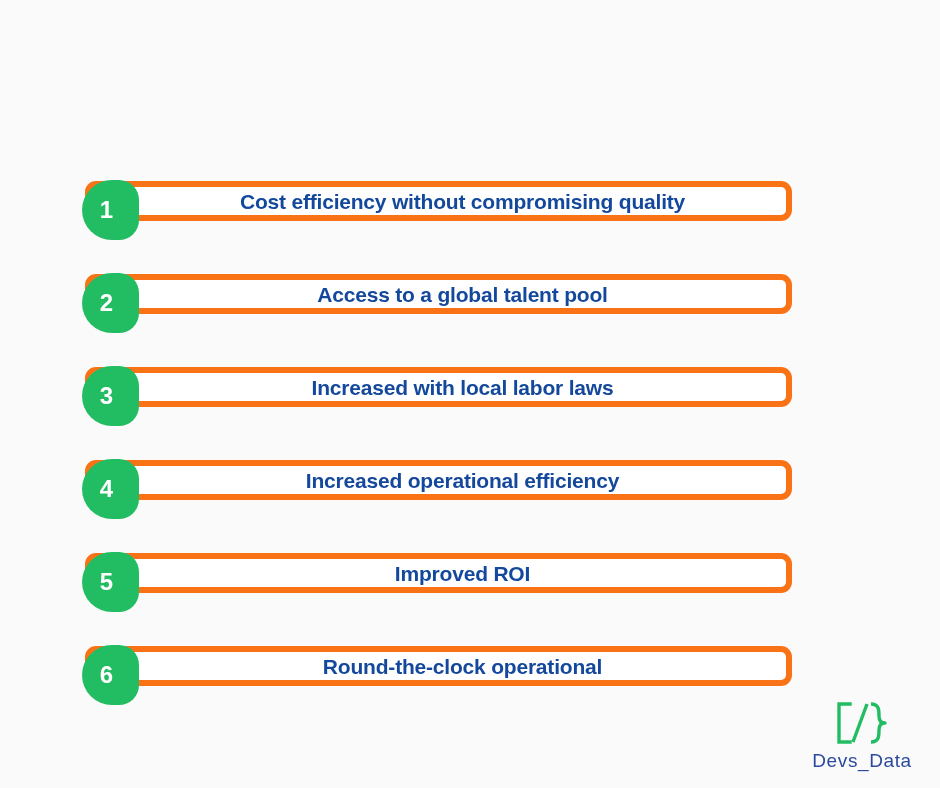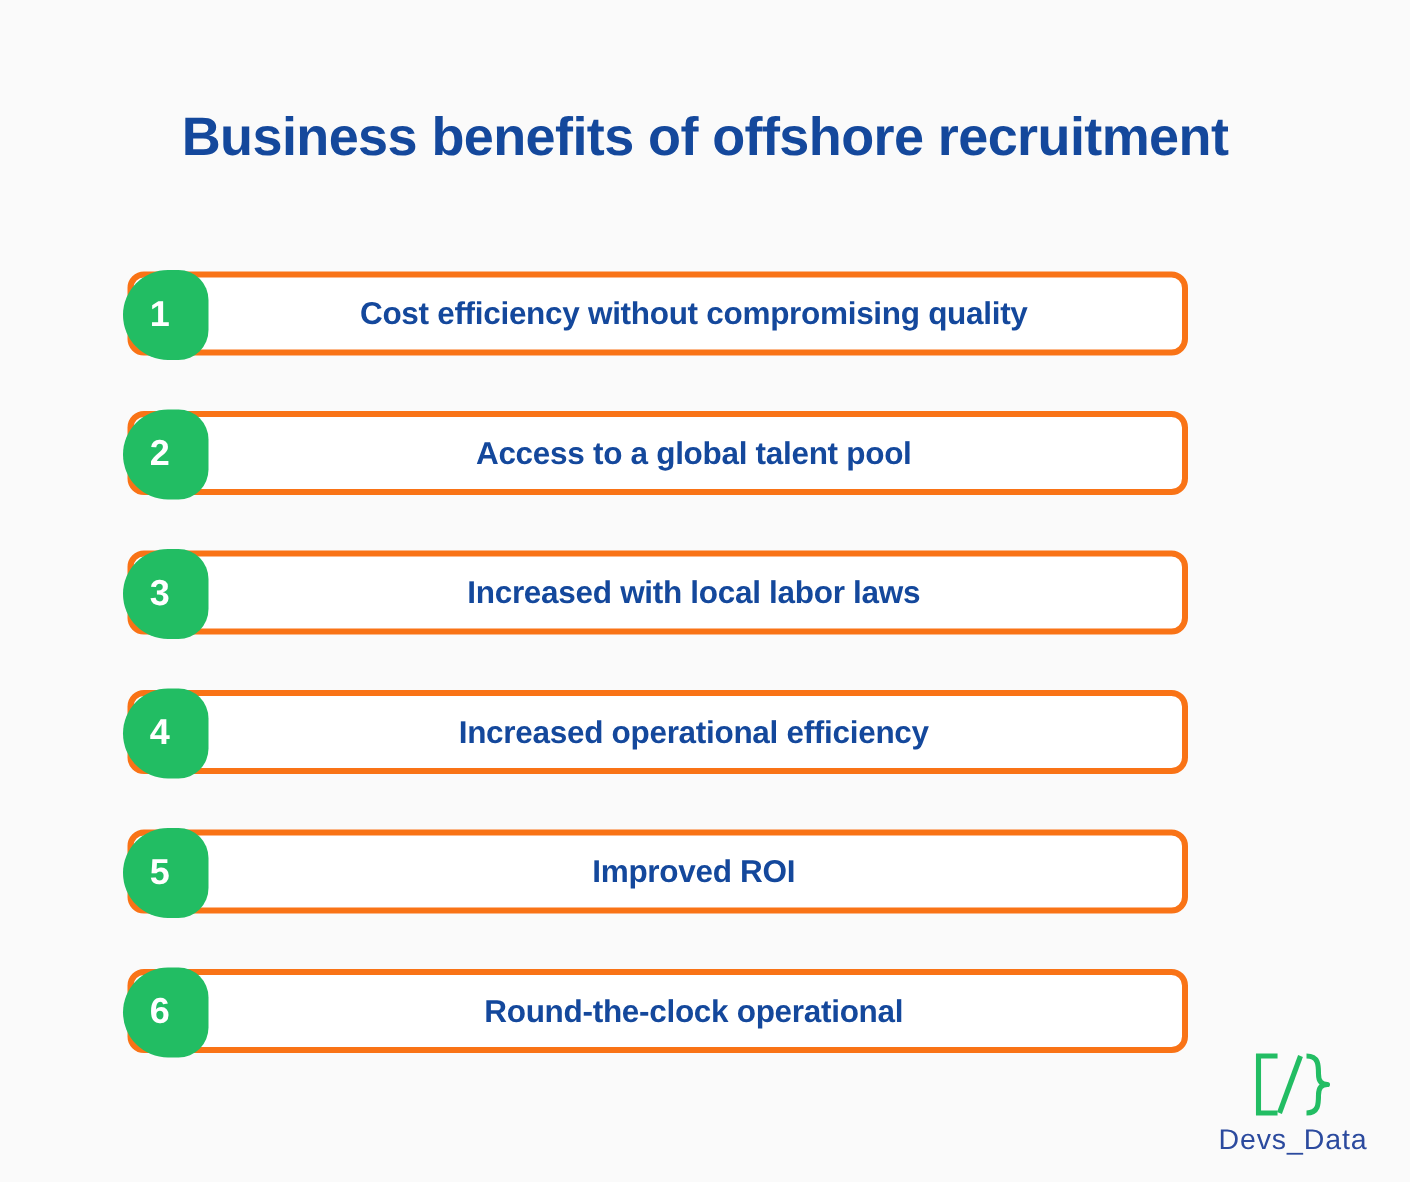--- a/index.html
+++ b/index.html
@@ -48,24 +48,24 @@
     position: relative;
     height: 60px;
     margin-bottom: 33px;
   }
 
   .card {
     position: absolute;
     left: 3px;
     top: 1px;
     right: 0;
-    height: 56px;
+    height: 40px;
     box-sizing: border-box;
     background: #ffffff;
-    border: 4px solid #f97316;
+    border: 6px solid #f97316;
     border-radius: 11px;
     display: flex;
     align-items: center;
     justify-content: center;
   }
 
   .card-label {
     font-size: 21px;
     font-weight: 700;
     color: #14489c;
@@ -121,21 +121,20 @@
     color: #2b4a9e;
     letter-spacing: 0.6px;
     font-family: "Liberation Sans", sans-serif;
   }
 </style>
 </head>
 <body>
 
 <div class="canvas">
 
-  <div class="title">Business benefits of offshore recruitment</div>
 
   <div class="list">
 
     <div class="row">
       <div class="card">
         <span class="card-label">Cost efficiency without compromising quality</span>
       </div>
       <div class="badge">
         <span class="badge-num">1</span>
       </div>

